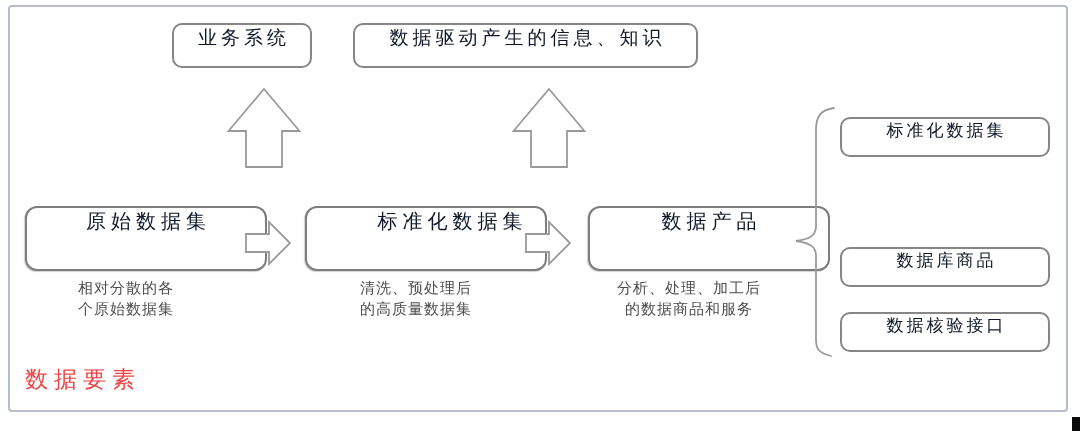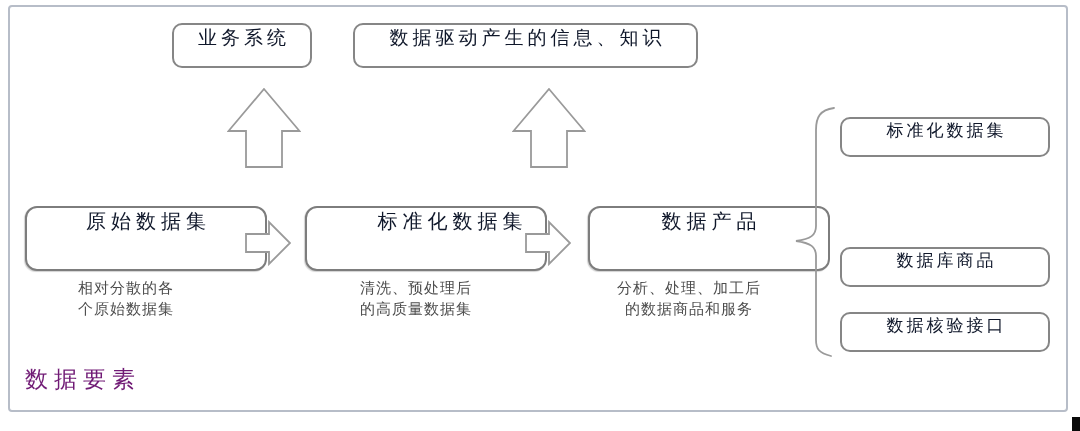--- a/index.html
+++ b/index.html
@@ -32,21 +32,21 @@
   }
   .caption {
     position: absolute; top: 277px; width: 202px;
     font-size: 15px; line-height: 21px; color: #4c4c4c;
     text-align: center; white-space: pre-line; letter-spacing: 1px;
   }
   .arrow { position: absolute; }
   .title {
     position: absolute; left: 25px; top: 364px;
     font-family: "Liberation Serif", serif;
-    font-size: 23px; letter-spacing: 6px; color: #701a75;
+    font-size: 23px; letter-spacing: 6px; color: #ef4444;
   }
   .corner-mark {
     position: absolute; left: 1072px; top: 417px; width: 8px; height: 14px;
     background: #0a0a0a;
   }
   svg { display: block; }
 </style>
 </head>
 <body>
 

